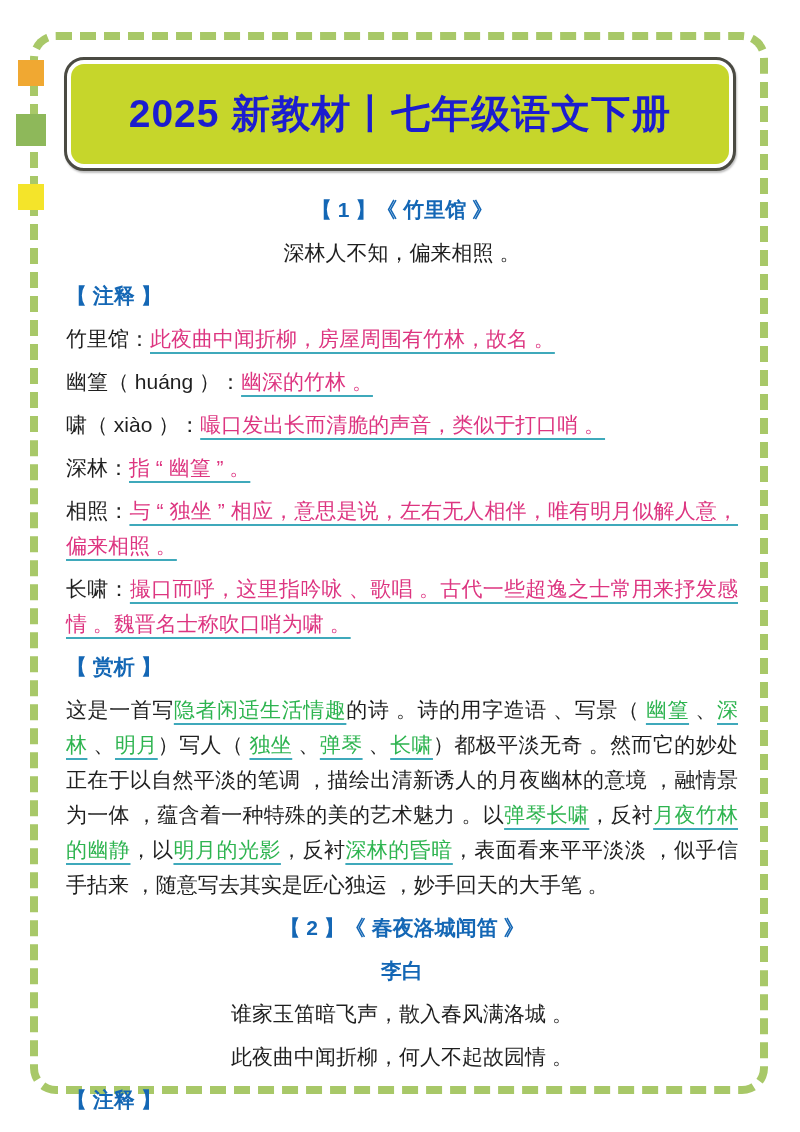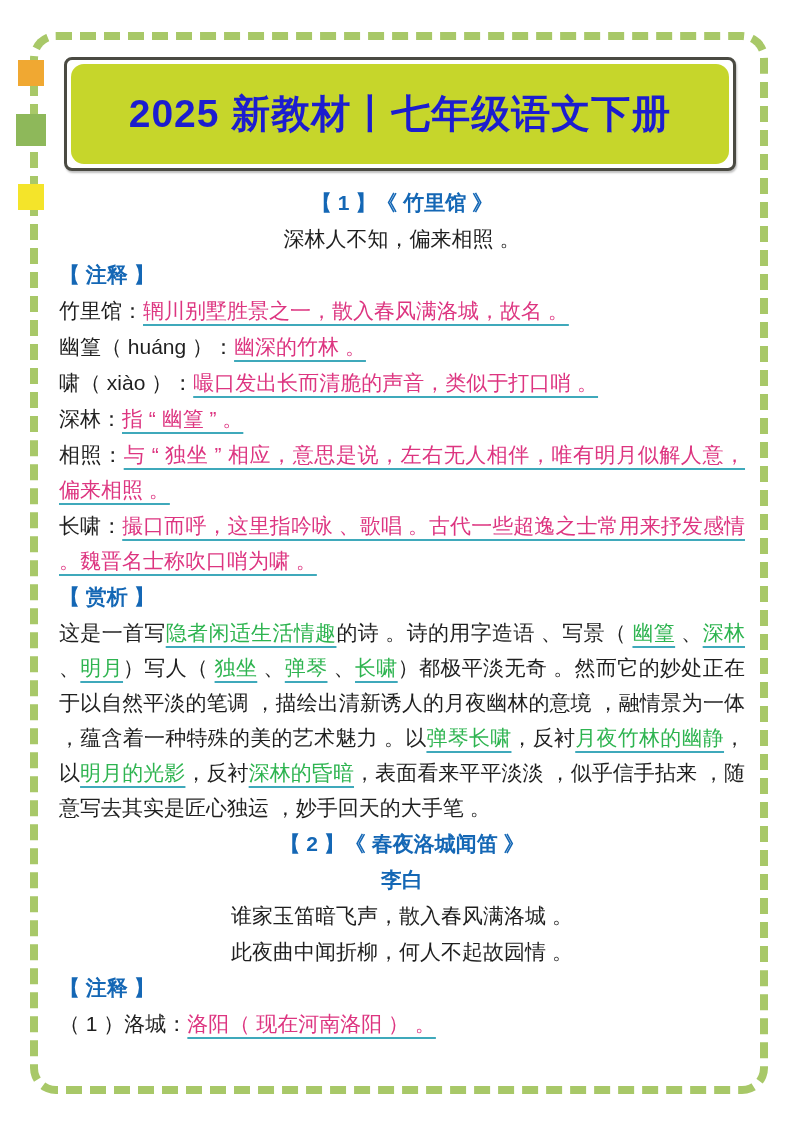--- a/index.html
+++ b/index.html
@@ -15,38 +15,38 @@
     pointer-events: none;
   }
   .deco { position: absolute; }
   .sq-orange { left: 18px; top: 60px;  width: 26px; height: 26px; background: #f0a832; }
   .sq-green  { left: 16px; top: 114px; width: 30px; height: 32px; background: #8eb85a; }
   .sq-yellow { left: 18px; top: 184px; width: 26px; height: 26px; background: #f4e42a; }
 
   
   .banner-outer {
     position: absolute; left: 64px; top: 57px; width: 672px; height: 114px;
-    background: #ffffff; border: 3px solid #4a4a42; border-radius: 8px;
+    background: #ffffff; border: 3px solid #4a4a42; border-radius: 20px;
     box-sizing: border-box; padding: 4px;
     box-shadow: 1px 2px 2px rgba(0,0,0,0.25);
   }
   .banner-inner {
     width: 100%; height: 100%; background: #c6d62b; border-radius: 13px;
     display: flex; flex-direction: column; justify-content: center; align-items: center;
   }
   .banner-line { font-weight: bold; font-size: 39px; line-height: 50px; letter-spacing: 1px; white-space: nowrap; }
   .banner-line.l1 { color: #1c1dcf; }
   .banner-line.l2 { color: #bd0d0d; }
 
   
   .content {
     position: absolute; left: 58px; top: 184px; width: 688px;
     font-size: 21px; line-height: 35px;
   }
-  .content p, .content h2, .content h3, .content h4 { margin: 1px; padding: 0; }
+  .content p, .content h2, .content h3, .content h4 { margin: 8px; padding: 0; }
   .poem-title { font-size: 21px; font-weight: bold; color: #1467b5; text-align: center; }
   .poem-author { font-size: 21px; font-weight: bold; color: #1467b5; text-align: center; }
   .poem-line { text-align: center; color: #1f1f1f; }
   .sec-header { font-size: 21px; font-weight: bold; color: #1467b5; text-align: left; }
   .note, .para { text-align: justify; }
   .seg-pink {
     color: #dd3580;
     text-decoration: underline; text-decoration-color: #3fa9bb;
     text-decoration-thickness: 2px; text-underline-offset: 6px;
   }
@@ -68,21 +68,21 @@
   <div class="banner-inner">
     <div class="banner-line l1">2025 新教材丨七年级语文下册</div>
   </div>
 </div>
 
 <div class="content">
   <h2 class="poem-title">【 1 】《 竹里馆 》</h2>
   <p class="poem-line">深林人不知，偏来相照 。</p>
 
   <h4 class="sec-header">【 注释 】</h4>
-  <p class="note"><span>竹里馆：</span><span class="seg-pink">辋川别墅胜景之一，散入春风满洛城，故名 。</span></p>
+  <p class="note"><span>竹里馆：</span><span class="seg-pink">此夜曲中闻折柳，房屋周围有竹林，故名 。</span></p>
   <p class="note"><span>幽篁（ huáng ）：</span><span class="seg-pink">幽深的竹林 。</span></p>
   <p class="note"><span>啸（ xiào ）：</span><span class="seg-pink">嘬口发出长而清脆的声音，类似于打口哨 。</span></p>
   <p class="note"><span>深林：</span><span class="seg-pink">指 “ 幽篁 ” 。</span></p>
   <p class="note"><span>相照：</span><span class="seg-pink">与 “ 独坐 ” 相应，意思是说，左右无人相伴，唯有明月似解人意，偏来相照 。</span></p>
   <p class="note"><span>长啸：</span><span class="seg-pink">撮口而呼，这里指吟咏 、歌唱 。古代一些超逸之士常用来抒发感情 。魏晋名士称吹口哨为啸 。</span></p>
 
   <h4 class="sec-header">【 赏析 】</h4>
   <p class="para"><span>这是一首写</span><span class="seg-green">隐者闲适生活情趣</span><span>的诗 。诗的用字造语 、写景（ </span><span class="seg-green">幽篁</span><span> 、</span><span class="seg-green">深林</span><span> 、</span><span class="seg-green">明月</span><span>）写人（ </span><span class="seg-green">独坐</span><span> 、</span><span class="seg-green">弹琴</span><span> 、</span><span class="seg-green">长啸</span><span>）都极平淡无奇 。然而它的妙处正在于以自然平淡的笔调 ，描绘出清新诱人的月夜幽林的意境 ，融情景为一体 ，蕴含着一种特殊的美的艺术魅力 。以</span><span class="seg-green">弹琴长啸</span><span>，反衬</span><span class="seg-green">月夜竹林的幽静</span><span>，以</span><span class="seg-green">明月的光影</span><span>，反衬</span><span class="seg-green">深林的昏暗</span><span>，表面看来平平淡淡 ，似乎信手拈来 ，随意写去其实是匠心独运 ，妙手回天的大手笔 。</span></p>
 
   <h2 class="poem-title">【 2 】《 春夜洛城闻笛 》</h2>

